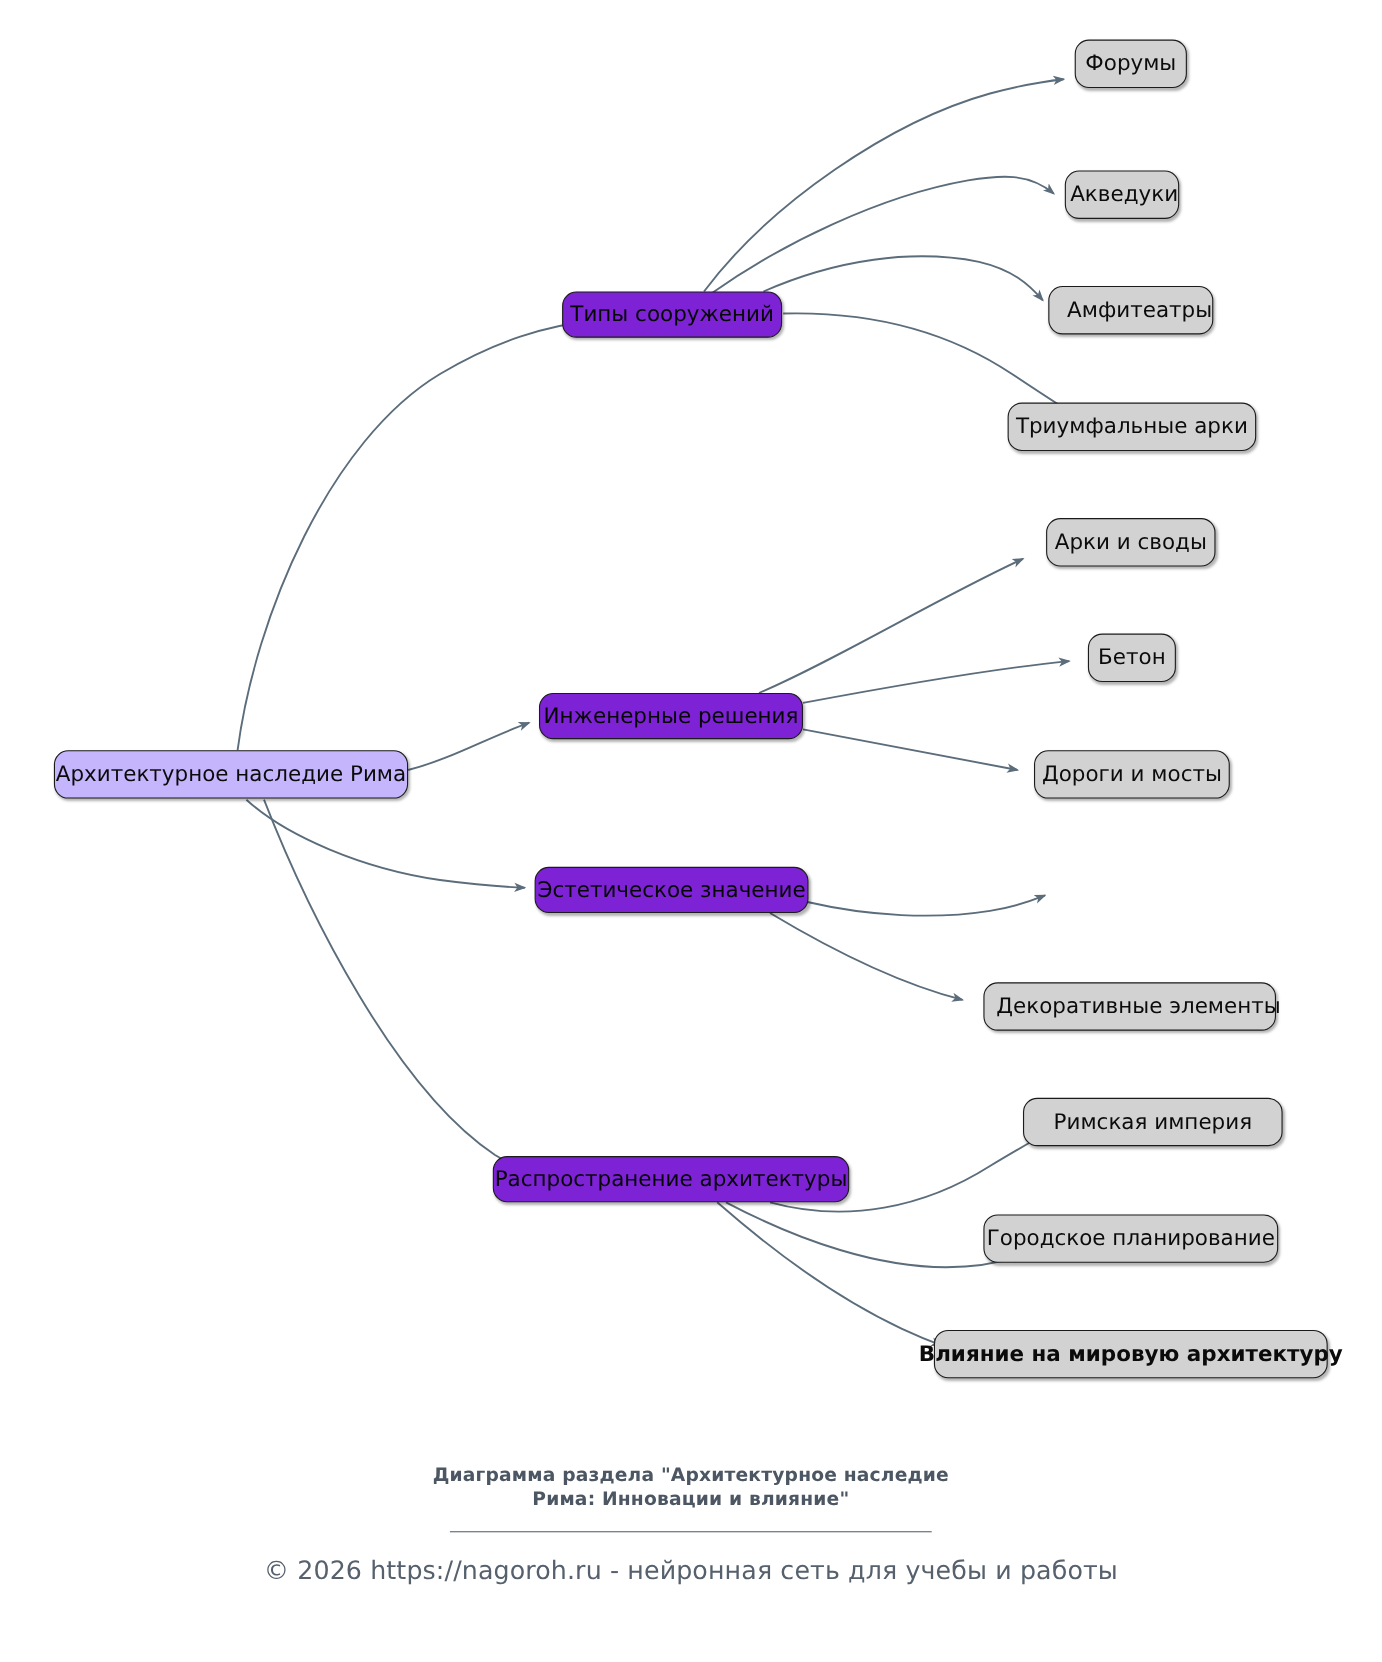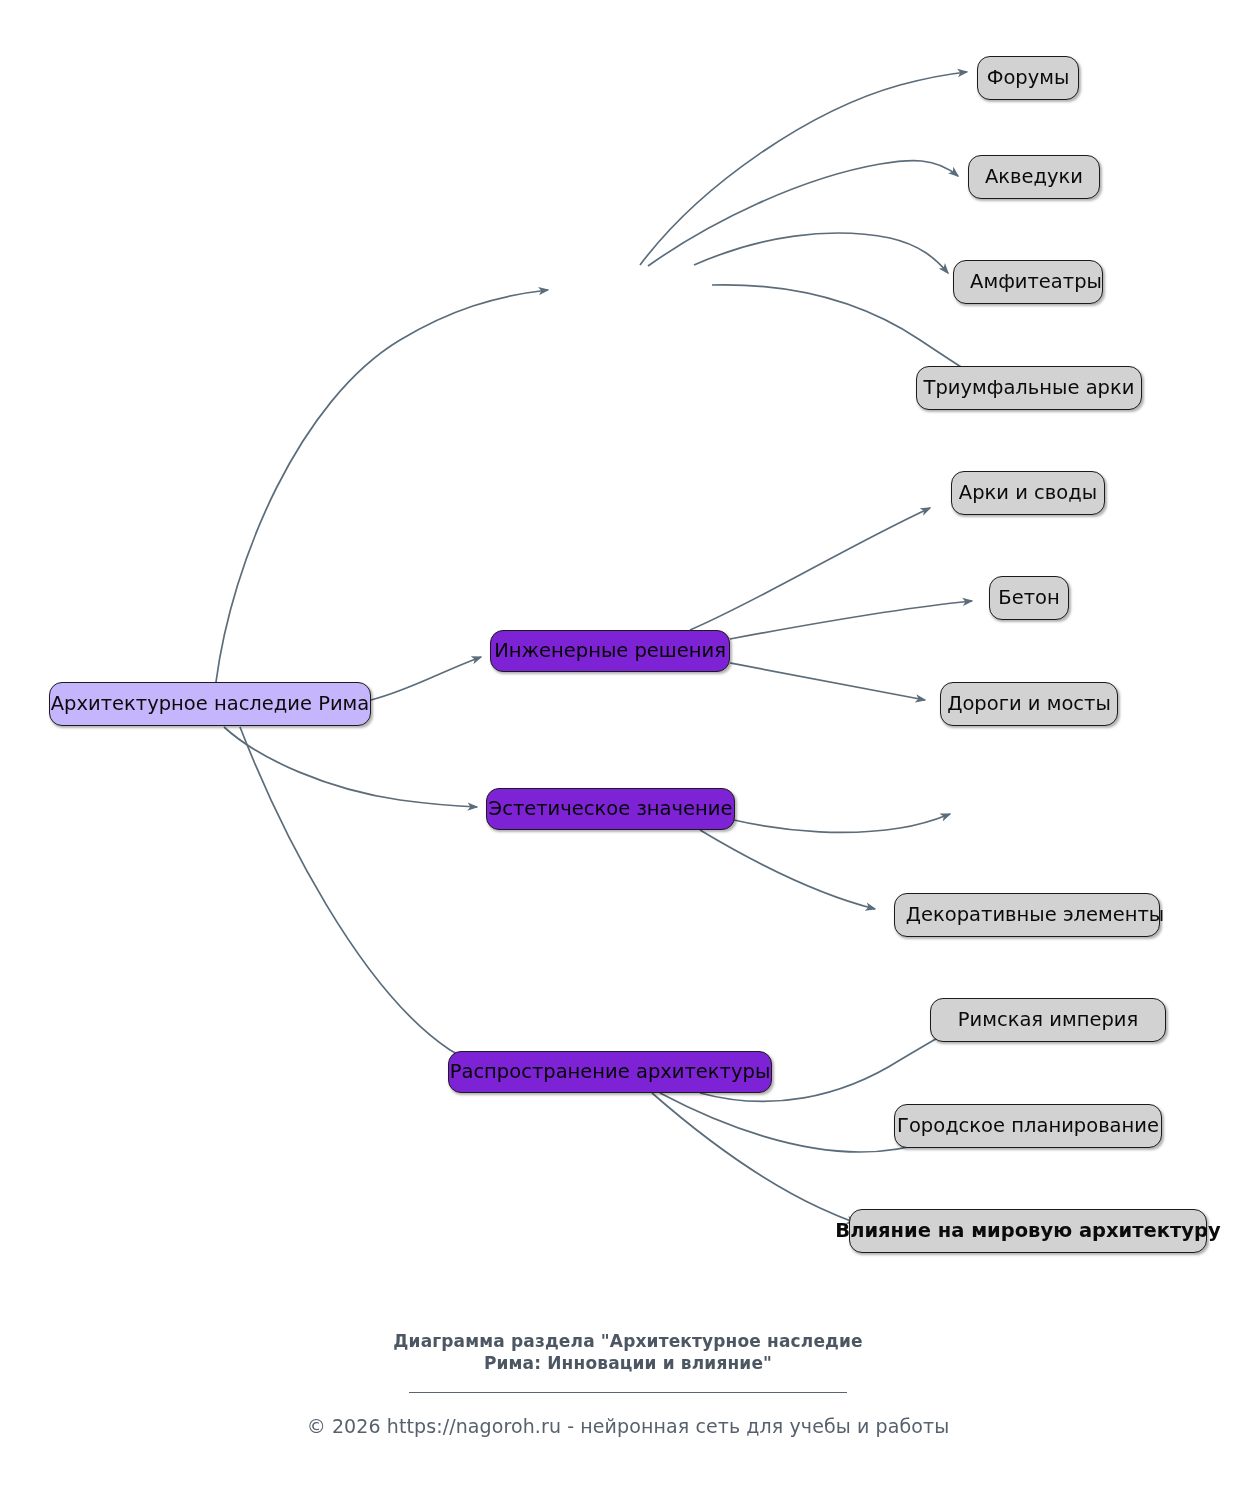--- a/index.html
+++ b/index.html
@@ -72,21 +72,21 @@
     white-space: pre-line;
   }
   #footer-divider {
     width: 438px;
     height: 0;
     margin: 17px auto 0 auto;
     border-top: 1.5px solid #5b6570;
   }
   #footer-credit {
     margin-top: 22px;
-    font-size: 19px;
+    font-size: 23px;
     color: #56616d;
     letter-spacing: 0.1px;
     text-align: center;
   }
 </style>
 </head>
 <body>
 
 <div id="canvas">
 
@@ -121,25 +121,28 @@
       <path d="M 700,1093 C 770,1112 840,1098 900,1060 C 930,1042 948,1032 963,1023"></path>
       <path d="M 660,1093 C 730,1130 800,1152 860,1152 C 890,1152 910,1148 930,1141"></path>
       <path d="M 652,1093 C 700,1135 760,1180 820,1208 C 835,1215 845,1219 856,1223"></path>
     </g>
   </svg>
 
   <div class="node node-root" style="left:49px; top:682px; width:322px; height:44px;">
     <span>Архитектурное наследие Рима</span>
   </div>
 
+  <div class="node node-branch" style="left:511px; top:265px; width:200px; height:42px;">
+    <span>Типы сооружений</span>
+  </div>
 
-  <div class="node node-leaf" style="left:977px; top:56px; width:102px; height:44px;">
+  <div class="node node-leaf" style="left:977px; top:36px; width:102px; height:44px;">
     <span>Форумы</span>
   </div>
-  <div class="node node-leaf" style="left:968px; top:155px; width:132px; height:44px;">
+  <div class="node node-leaf" style="left:968px; top:155px; width:104px; height:44px;justify-content:flex-end;">
     <span>Акведуки</span>
   </div>
   <div class="node node-leaf" style="left:953px; top:260px; width:150px; height:44px;padding-left:16px;">
     <span>Амфитеатры</span>
   </div>
   <div class="node node-leaf" style="left:916px; top:366px; width:226px; height:44px;">
     <span>Триумфальные арки</span>
   </div>
 
   <div class="node node-branch" style="left:490px; top:630px; width:240px; height:42px;">

